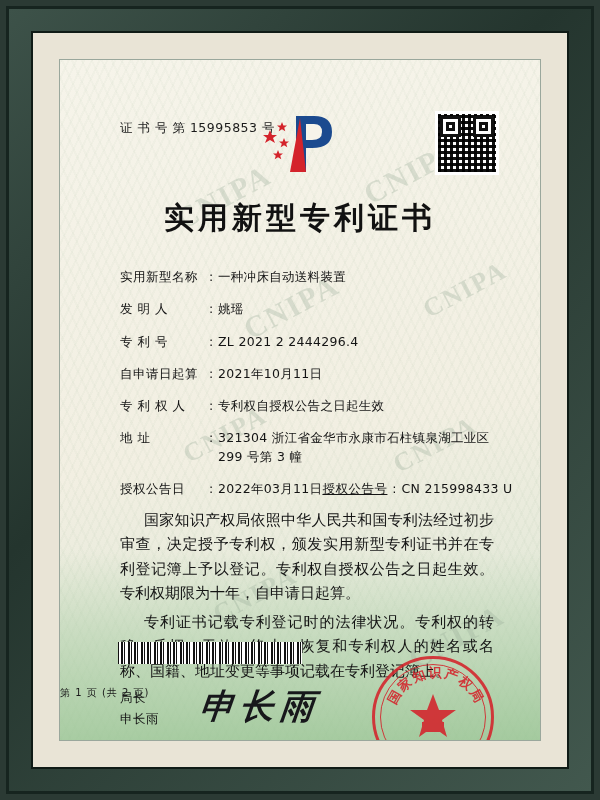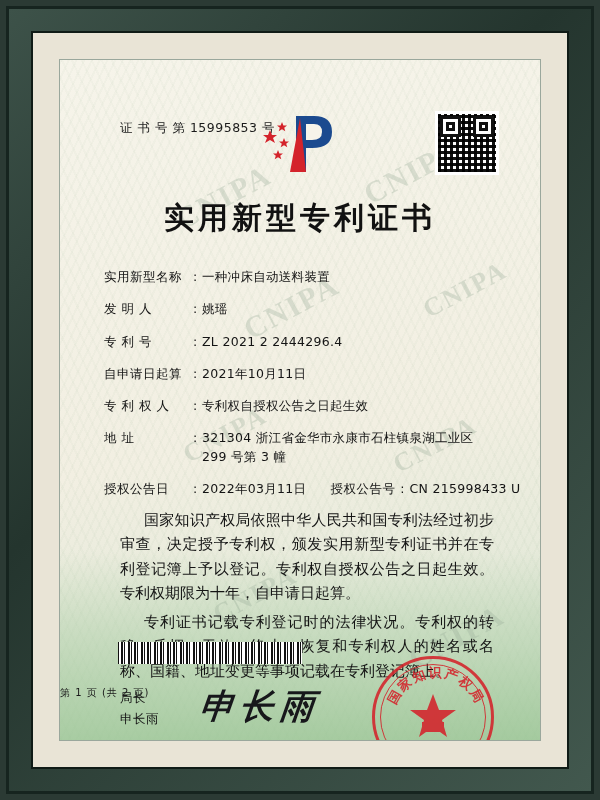--- a/index.html
+++ b/index.html
@@ -145,21 +145,21 @@
     font-family: "DejaVu Sans", sans-serif;
     font-weight: bold;
     font-size: 30px;
     letter-spacing: 4px;
     color: #111;
   }
 
   
   .fields {
     position: absolute;
-    left: 44px;
+    left: 60px;
     right: 46px;
     top: 208px;
   }
   .row {
     display: flex;
     align-items: flex-start;
     margin-bottom: 13.5px;
     font-size: 12.5px;
     color: #141414;
     line-height: 1.5;
@@ -174,23 +174,23 @@
     width: 14px;
     flex: 0 0 14px;
     text-align: center;
   }
   .row .value {
     flex: 1 1 auto;
     letter-spacing: 0.3px;
   }
   .row.two-col .value { flex: 0 0 auto; }
   .row .label2 {
-    margin-left: 24px;
     white-space: nowrap;
     letter-spacing: 0.5px;
+    text-decoration: underline;
   }
 
   .paras {
     position: absolute;
     left: 60px;
     right: 46px;
     top: 448px;
     font-size: 15px;
     line-height: 1.62;
     color: #141414;

